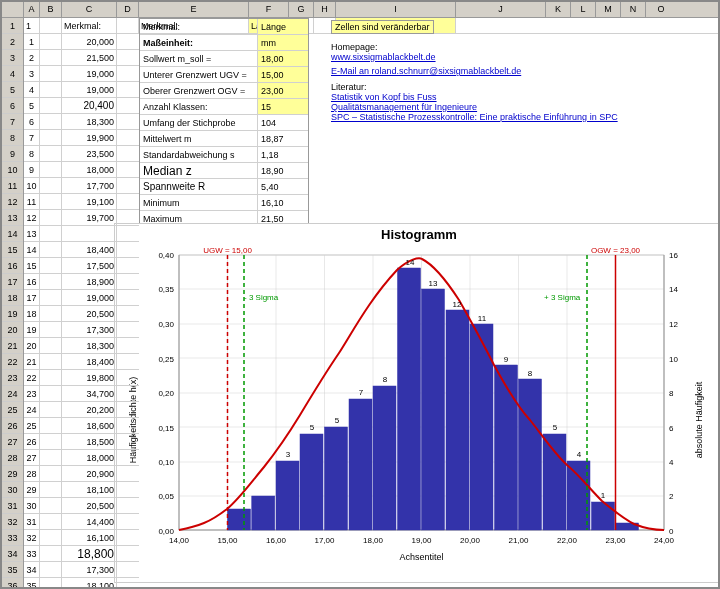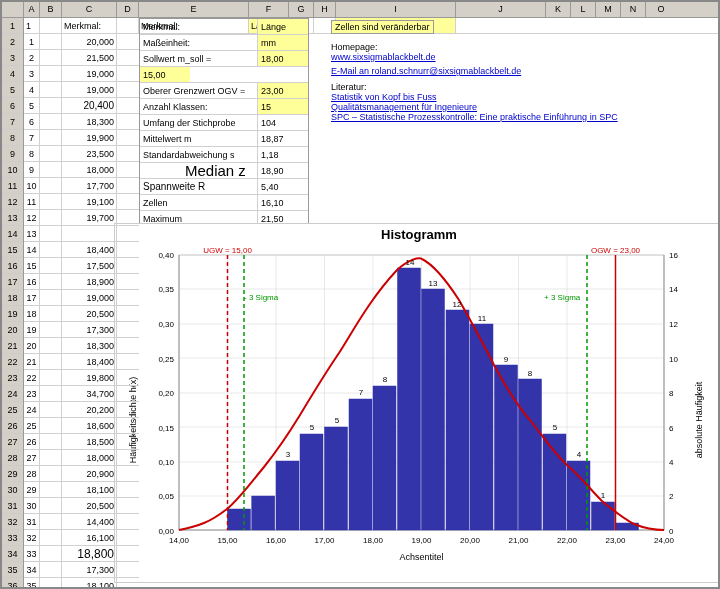--- a/index.html
+++ b/index.html
@@ -61,28 +61,29 @@
       <div id="left-col-data"></div>
 
       <div style="position:absolute; top:0; left:115px; width:170px;">
         <div style="border:1px solid #999;">
 
           <div style="display:flex; height:16px; border-bottom:1px solid #d0d0d0;">
             <div style="flex:1; font-size:9px; padding:0 3px; display:flex; align-items:center; border-right:1px solid #d0d0d0;">Merkmal:</div>
             <div style="width:50px; font-size:9px; padding:0 3px; display:flex; align-items:center; background:#ffff99;">Länge</div>
           </div>
           <div style="display:flex; height:16px; border-bottom:1px solid #d0d0d0;">
-            <div style="flex:1; font-size:9px; padding:0 3px; display:flex; align-items:center; border-right:1px solid #d0d0d0;">Maßeinheit:</div>
+            <div style="flex:1; font-size:9px; padding:0 3px; display:flex; align-items:center; border-right:1px solid #d0d0d0;font-weight:bold;">Maßeinheit:</div>
             <div style="width:50px; font-size:9px; padding:0 3px; display:flex; align-items:center; background:#ffff99;">mm</div>
           </div>
           <div style="display:flex; height:16px; border-bottom:1px solid #d0d0d0;">
             <div style="flex:1; font-size:9px; padding:0 3px; display:flex; align-items:center; border-right:1px solid #d0d0d0;">Sollwert m_soll =</div>
             <div style="width:50px; font-size:9px; padding:0 3px; display:flex; align-items:center; background:#ffff99;">18,00</div>
           </div>
           <div style="display:flex; height:16px; border-bottom:1px solid #d0d0d0;">
+            <div style="flex:1; font-size:9px; padding:0 3px; display:flex; align-items:center; border-right:1px solid #d0d0d0;">Unterer Grenzwert UGV =</div>
             <div style="width:50px; font-size:9px; padding:0 3px; display:flex; align-items:center; background:#ffff99;">15,00</div>
           </div>
           <div style="display:flex; height:16px; border-bottom:1px solid #d0d0d0;">
             <div style="flex:1; font-size:9px; padding:0 3px; display:flex; align-items:center; border-right:1px solid #d0d0d0;">Oberer Grenzwert OGV =</div>
             <div style="width:50px; font-size:9px; padding:0 3px; display:flex; align-items:center; background:#ffff99;">23,00</div>
           </div>
           <div style="display:flex; height:16px; border-bottom:1px solid #d0d0d0;">
             <div style="flex:1; font-size:9px; padding:0 3px; display:flex; align-items:center; border-right:1px solid #d0d0d0;">Anzahl Klassen:</div>
             <div style="width:50px; font-size:9px; padding:0 3px; display:flex; align-items:center; background:#ffff99;">15</div>
           </div>
@@ -92,29 +93,29 @@
           </div>
           <div style="display:flex; height:16px; border-bottom:1px solid #d0d0d0;">
             <div style="flex:1; font-size:9px; padding:0 3px; display:flex; align-items:center; border-right:1px solid #d0d0d0;">Mittelwert m</div>
             <div style="width:50px; font-size:9px; padding:0 3px; display:flex; align-items:center;">18,87</div>
           </div>
           <div style="display:flex; height:16px; border-bottom:1px solid #d0d0d0;">
             <div style="flex:1; font-size:9px; padding:0 3px; display:flex; align-items:center; border-right:1px solid #d0d0d0;">Standardabweichung s</div>
             <div style="width:50px; font-size:9px; padding:0 3px; display:flex; align-items:center;">1,18</div>
           </div>
           <div style="display:flex; height:16px; border-bottom:1px solid #d0d0d0;">
-            <div style="flex:1; font-size:15px; padding:0 3px; display:flex; align-items:center; border-right:1px solid #d0d0d0;margin-left:42px;">Median z</div>
+            <div style="flex:1; font-size:12px; padding:0 3px; display:flex; align-items:center; border-right:1px solid #d0d0d0;">Median z</div>
             <div style="width:50px; font-size:9px; padding:0 3px; display:flex; align-items:center;">18,90</div>
           </div>
           <div style="display:flex; height:16px; border-bottom:1px solid #d0d0d0;">
             <div style="flex:1; font-size:10px; padding:0 3px; display:flex; align-items:center; border-right:1px solid #d0d0d0;">Spannweite R</div>
             <div style="width:50px; font-size:9px; padding:0 3px; display:flex; align-items:center;">5,40</div>
           </div>
           <div style="display:flex; height:16px; border-bottom:1px solid #d0d0d0;">
-            <div style="flex:1; font-size:9px; padding:0 3px; display:flex; align-items:center; border-right:1px solid #d0d0d0;">Zellen</div>
+            <div style="flex:1; font-size:9px; padding:0 3px; display:flex; align-items:center; border-right:1px solid #d0d0d0;">Minimum</div>
             <div style="width:50px; font-size:9px; padding:0 3px; display:flex; align-items:center;">16,10</div>
           </div>
           <div style="display:flex; height:16px;">
             <div style="flex:1; font-size:9px; padding:0 3px; display:flex; align-items:center; border-right:1px solid #d0d0d0;">Maximum</div>
             <div style="width:50px; font-size:9px; padding:0 3px; display:flex; align-items:center;">21,50</div>
           </div>
         </div>
       </div>
 
       <div style="position:absolute; top:0; left:305px; width:390px; padding:2px;">

